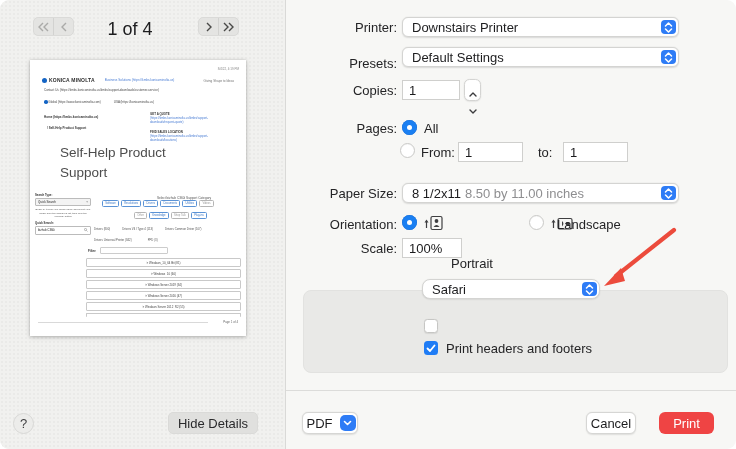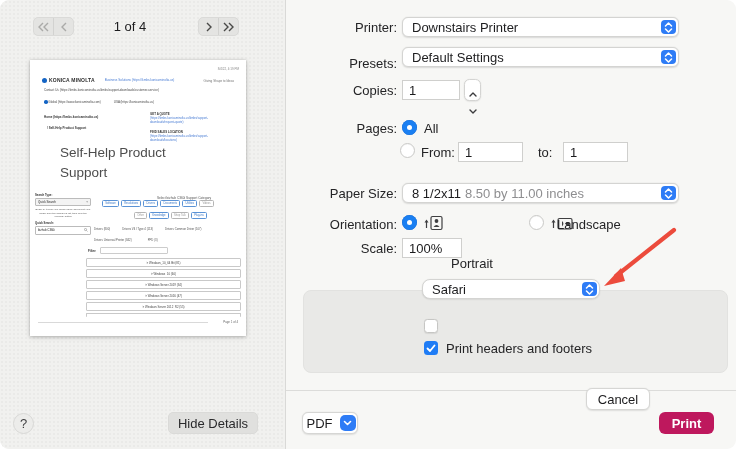--- a/index.html
+++ b/index.html
@@ -11,21 +11,21 @@
   .left-pane { position:absolute; left:0; top:0; width:285px; height:449px;
     background:#f1f1ef;
     background-image:radial-gradient(rgba(0,0,0,0.028) 1px, transparent 1px);
     background-size:4px 4px; }
   .v-divider { position:absolute; left:285px; top:0; width:1px; height:449px; background:#d9d9d7; }
   .pager-group { position:absolute; top:17px; height:19px; width:41px; background:#e4e4e2;
     border:1px solid #dadad8; border-radius:5px; display:flex; align-items:center; }
   .pager-group .seg { flex:1; display:flex; align-items:center; justify-content:center; height:100%; }
   .pager-group .seg + .seg { border-left:1px solid #d2d2d0; }
   .page-indicator { position:absolute; left:90px; top:19px; width:80px; text-align:center;
-    font-size:13px; color:#1c1c1e; }
+    font-size:18px; color:#1c1c1e; }
   
   .page { position:absolute; left:30px; top:60px; width:216px; height:276px; background:#fff;
     box-shadow:0 1px 4px rgba(0,0,0,.28), 0 0 1px rgba(0,0,0,.15); overflow:hidden;
     font-size:3px; color:#444; white-space:nowrap; }
   .pg-ts { position:absolute; right:7px; top:7px; font-size:3px; color:#888; }
   .pg-brandrow { position:absolute; left:12px; top:17px; display:flex; align-items:center; gap:2px; }
   .pg-logo { width:5px; height:5px; border-radius:50%; background:#1464c4; }
   .pg-brand { font-size:5px; font-weight:bold; color:#2e2e2e; letter-spacing:.2px; }
   .pg-bizlink { font-size:3.1px; color:#4a7dd4; margin-left:8px; }
   .pg-tag { position:absolute; right:12px; top:19px; font-size:3.1px; color:#777; }
@@ -81,21 +81,21 @@
   .inline-label { position:absolute; font-size:13px; color:#242426; }
   .gray-panel { position:absolute; left:303px; top:290px; width:425px; height:83px;
     background:#e9e9e7; border:1px solid #e2e2e0; border-radius:8px; }
   .cb { position:absolute; width:14px; height:14px; border-radius:3.5px; }
   .cb.off { background:#fff; border:1px solid #c6c6c4; box-shadow:0 .5px 1px rgba(0,0,0,.08); }
   .cb.on { background:#1f7cf5; display:flex; align-items:center; justify-content:center; }
   .h-divider { position:absolute; left:286px; top:390px; width:450px; height:1px; background:#dcdcda; }
   .pill-btn { position:absolute; height:22px; border-radius:6px; font-size:13px;
     display:flex; align-items:center; justify-content:center; }
   .pill-white { background:#fff; border:1px solid #d6d6d4; box-shadow:0 .5px 1.5px rgba(0,0,0,.1); color:#1c1c1e; }
-  .pill-blue { background:#be185d; color:#fff;font-weight:bold; }
+  .pill-blue { background:#ef4444; color:#fff; }
   .pdf-chev { width:16px; height:16px; border-radius:5px; background:#2e7cf6; margin-left:7px;
     display:flex; align-items:center; justify-content:center; }
   .arrow-svg { position:absolute; left:588px; top:224px; pointer-events:none; }
   .paper-detail { color:#8e8e90; margin-left:4px; }
 </style>
 </head>
 <body>
 
 <div class="window">
 
@@ -359,20 +359,20 @@
   <div class="h-divider"></div>
 
   <div class="pill-btn pill-white" style="left:302px;top:412px;width:56px;padding-left:2px;">
     <span>PDF</span>
     <span class="pdf-chev">
       <svg width="9" height="6" viewBox="0 0 9 6" fill="none" stroke="#fff" stroke-width="1.6" stroke-linecap="round" stroke-linejoin="round">
           <path d="M1.5 1.5 L4.5 4.5 L7.5 1.5"></path>
         </svg>
     </span>
   </div>
-  <div class="pill-btn pill-white" style="left:586px;top:388px;width:64px;">
+  <div class="pill-btn pill-white" style="left:586px;top:412px;width:50px;">
     <span>Cancel</span>
   </div>
   <div class="pill-btn pill-blue" style="left:659px;top:412px;width:55px;">
     <span>Print</span>
   </div>
 
 </div>
 
 </body></html>

